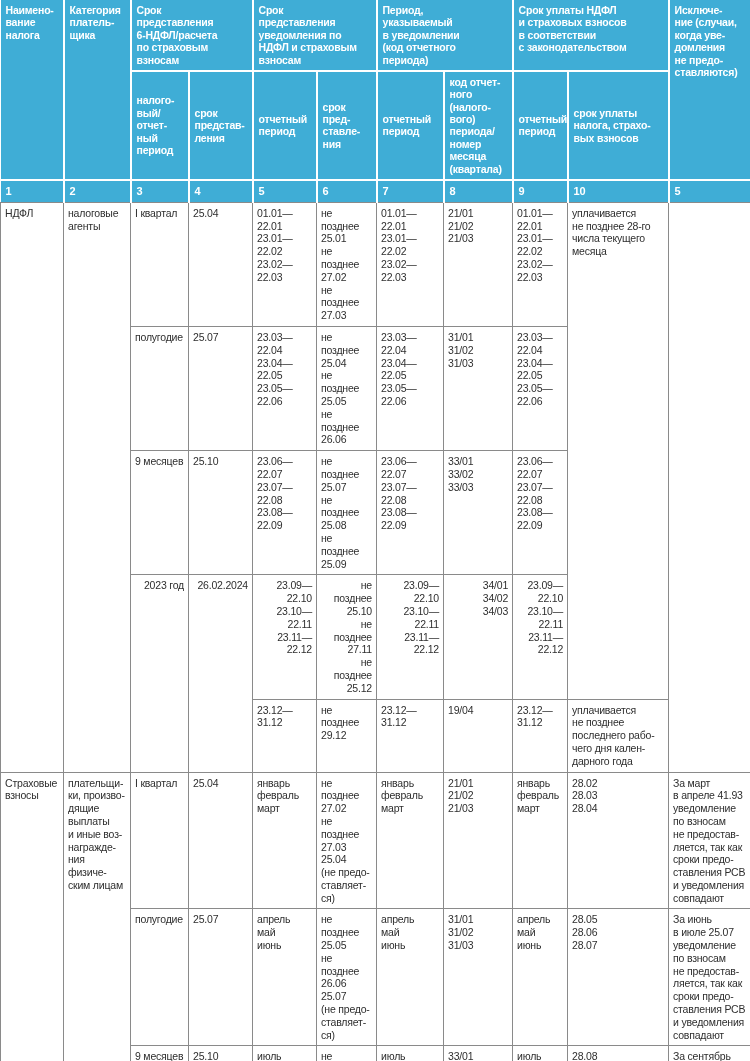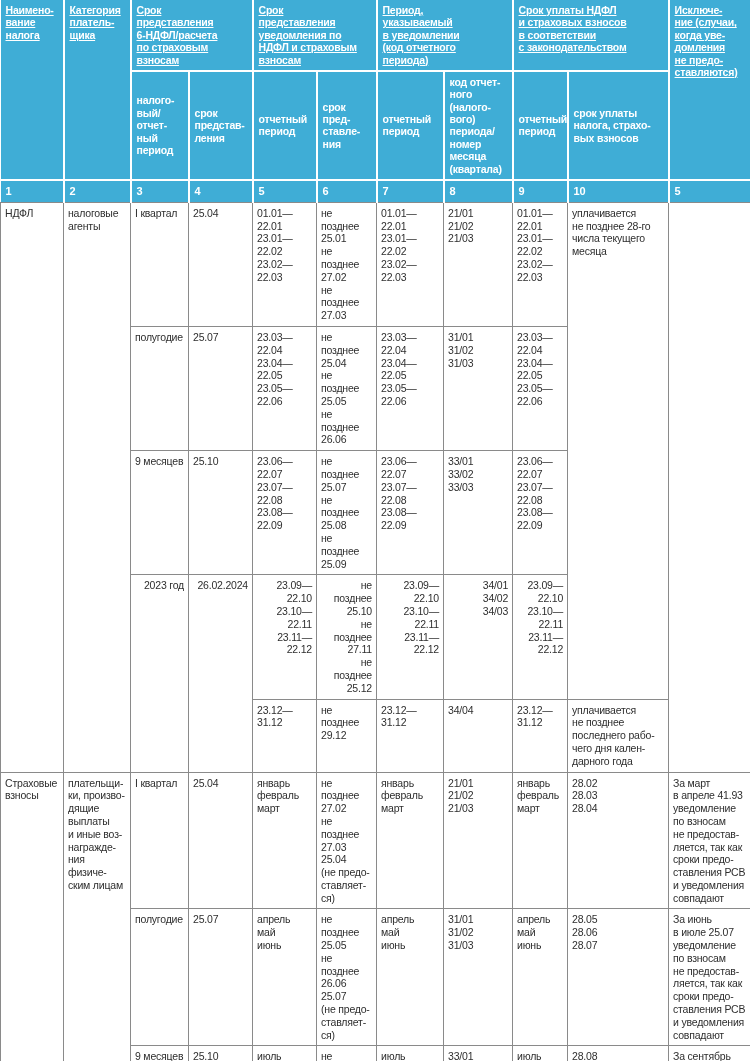--- a/index.html
+++ b/index.html
@@ -24,21 +24,21 @@
     background: #3fadd6;
     color: #ffffff;
     font-weight: bold;
     font-size: 10.5px;
     line-height: 1.18;
     letter-spacing: -0.2px;
     text-align: left;
     padding: 4px 5px;
     border: 2px solid #ffffff;
   }
-  tr.row-groups th { vertical-align: top; border-top: 0; text-decoration: underline; }
+  tr.row-groups th { vertical-align: top; border-top: 0; }
   tr.row-groups th:first-child { border-left: 0; }
   tr.row-groups th:last-child { border-right: 0; }
   tr.row-subs th { vertical-align: middle; }
   th.side { vertical-align: middle; }
   th.side-l { border-left: 0; }
   th.side-r { border-right: 0; margin-left: 35px; }
   tr.row-nums th {
     height: 20px;
     vertical-align: middle;
     font-size: 11px;
@@ -295,21 +295,21 @@
 23.11—
 22.12</td>
       </tr>
       <tr class="h58">
         <td>23.12—
 31.12</td>
         <td>не позднее
 29.12</td>
         <td>23.12—
 31.12</td>
-        <td>34/04</td>
+        <td>19/04</td>
         <td>23.12—
 31.12</td>
         <td>уплачивается
 не позднее
 последнего рабо-
 чего дня кален-
 дарного года</td>
       </tr>
 
       <tr class="h130">

